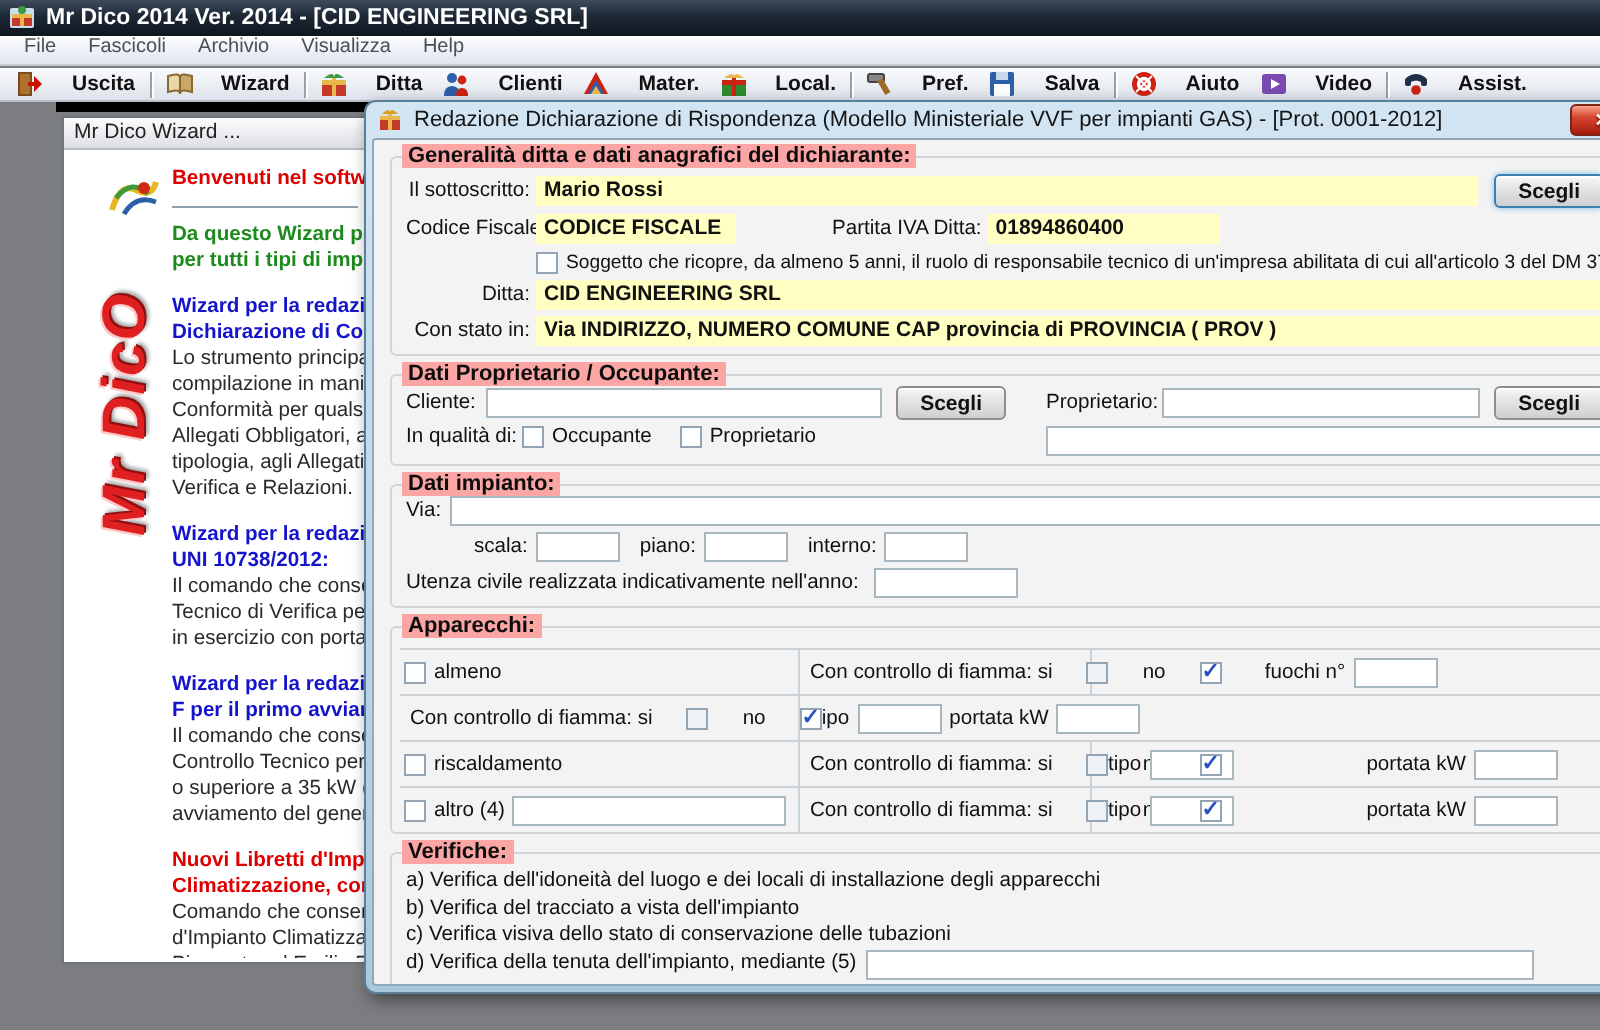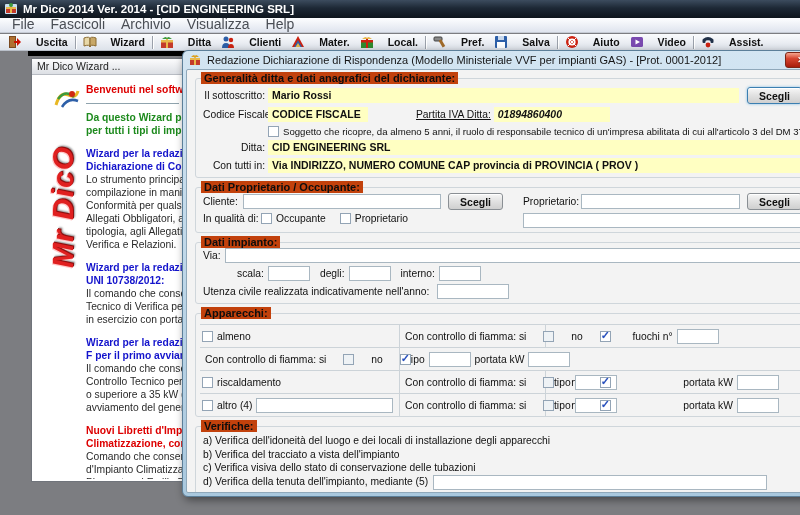--- a/index.html
+++ b/index.html
@@ -5,21 +5,21 @@
   html,body{margin:0;padding:0;}
   body{width:800px;height:515px;overflow:hidden;font-family:"Liberation Sans",sans-serif;background:#7c7d81;}
   .app{position:relative;width:800px;height:515px;}
 
   
   .titlebar{position:absolute;left:0;top:0;width:800px;height:18px;
     background:linear-gradient(#3c4c5e,#1d2835 45%,#0e151d);
     color:#fff;font-size:11.5px;font-weight:bold;display:flex;align-items:center;gap:5px;padding-left:4px;box-sizing:border-box;}
   .menubar{position:absolute;left:0;top:18px;width:800px;height:15px;
     background:linear-gradient(#fdfeff,#dfe4ee);border-bottom:1px solid #c6cbd4;
-    display:flex;align-items:flex-end;font-size:14px;color:#4a4e55;box-sizing:border-box;padding-left:4px;}
+    display:flex;align-items:flex-start;font-size:10px;color:#4a4e55;box-sizing:border-box;padding-left:4px;}
   .menu-item{padding:0 8px;}
   .toolbar{position:absolute;left:0;top:34px;width:800px;height:17px;
     background:linear-gradient(#fafbfd,#dde2ea);border-bottom:1px solid #b9bfc9;
     display:flex;align-items:center;font-size:10.5px;font-weight:bold;color:#111;box-sizing:border-box;padding-left:3px;}
   .tb-item{display:flex;align-items:center;gap:14px;padding:0 5px;height:15px;}
   .tb-ico{display:inline-flex;width:14px;height:14px;}
   .tb-ico svg{width:14px;height:14px;}
   .tb-sep{width:1px;height:13px;background:#9aa0aa;box-shadow:1px 0 0 #fff;margin:0 2px;}
 
   .client{position:absolute;left:0;top:51px;width:800px;height:446px;background:#7c7d81;border-top:5px solid #000000;box-sizing:border-box;margin-left:28px;}
@@ -50,21 +50,21 @@
     background:linear-gradient(#d3e5f2,#a9c8de);border:1px solid #5c7f99;border-radius:6px;
     box-shadow:2px 3px 8px rgba(0,0,0,.45);box-sizing:border-box;}
   .dlg-titlebar{height:18px;display:flex;align-items:center;gap:5px;padding:0 5px;font-size:11px;color:#151515;}
   .dlg-close{margin-left:auto;width:30px;height:14px;border:1px solid #7c2516;border-radius:3px;
     background:linear-gradient(#f5a58e,#d64530 40%,#a81c0c);color:#fff;font-size:9px;font-weight:bold;
     display:flex;align-items:center;justify-content:center;text-shadow:0 1px 1px #5f0d04;}
   .dlg-body{position:absolute;left:3px;right:3px;top:18px;bottom:3px;background:#f3f3f3;border:1px solid #8fa8ba;border-radius:2px;
     box-sizing:border-box;padding:8px 8px 4px 8px;overflow:hidden;}
 
   .group{position:relative;border:1px solid #cfd6db;border-radius:3px;margin:0 0 9px 0;padding:5px 7px 4px 7px;}
-  .gh{position:absolute;top:-7px;left:5px;background:#c2410c;padding:0 3px;font-size:11px;font-weight:bold;color:#0d0d0d;}
+  .gh{position:absolute;top:-7px;left:5px;background:#fca5a5;padding:0 3px;font-size:11px;font-weight:bold;color:#0d0d0d;}
 
   .row{display:flex;align-items:center;margin-bottom:3px;}
   .lab{font-size:10.3px;color:#111;white-space:nowrap;}
   .lab-r{text-align:right;}
   .w62{width:62px;flex:none;}
   .flex1{flex:1;}
   .yfield{background:#ffffc2;height:13px;line-height:13px;font-size:10.5px;font-weight:bold;color:#111;padding:1px 4px;overflow:hidden;white-space:nowrap;}
   .tfield{background:#fff;border:1px solid #a9b7c1;height:13px;box-sizing:content-box;}
   .btn{display:inline-flex;align-items:center;justify-content:center;height:17px;padding:0 11px;
     background:linear-gradient(#f7f7f7,#e3e3e3 45%,#cfcfcf);border:1px solid #8a8f94;border-radius:3px;
@@ -309,33 +309,33 @@
         <div class="group" style="padding-top:8px;">
           <div class="gh">Generalità ditta e dati anagrafici del dichiarante:</div>
           <div class="row">
             <span class="lab lab-r w62">Il sottoscritto:</span>
             <span class="yfield flex1" style="margin:0 8px 0 3px;">Mario Rossi</span>
             <button class="btn btn-primary">Scegli</button>
           </div>
           <div class="row">
             <span class="lab lab-r w62">Codice Fiscale:</span>
             <span class="yfield" style="width:92px;margin-left:3px;">CODICE FISCALE</span>
-            <span class="lab" style="margin-left:48px;text-decoration:underline;">Partita IVA Ditta:</span>
-            <span class="yfield" style="width:108px;margin-left:3px;font-style:italic;">01894860400</span>
+            <span class="lab" style="margin-left:48px;">Partita IVA Ditta:</span>
+            <span class="yfield" style="width:108px;margin-left:3px;">01894860400</span>
           </div>
           <div class="row" style="margin-left:65px;height:12px;">
             <span class="cb"></span>
             <span class="lab" style="font-size:9.6px;margin-left:4px;">Soggetto che ricopre, da almeno 5 anni, il ruolo di responsabile tecnico di un'impresa abilitata di cui all'articolo 3 del DM 37/08 (2)</span>
           </div>
           <div class="row">
             <span class="lab lab-r w62">Ditta:</span>
             <span class="yfield flex1" style="margin-left:3px;">CID ENGINEERING SRL</span>
           </div>
           <div class="row" style="margin-bottom:0;">
-            <span class="lab lab-r w62">Con tutti in:</span>
+            <span class="lab lab-r w62">Con stato in:</span>
             <span class="yfield flex1" style="margin-left:3px;">Via INDIRIZZO, NUMERO COMUNE CAP provincia di PROVINCIA  ( PROV )</span>
           </div>
         </div>
 
         <div class="group">
           <div class="gh">Dati Proprietario / Occupante:</div>
           <div class="cols">
             <div class="col-l">
               <div class="row">
                 <span class="lab" style="width:40px;">Cliente:</span>
@@ -367,21 +367,21 @@
           <div class="gh">Dati impianto:</div>
           <div class="cols">
             <div class="col-r">
               <div class="row">
                 <span class="lab" style="width:22px;">Via:</span>
                 <span class="tfield flex1"></span>
               </div>
               <div class="row" style="margin-left:34px;">
                 <span class="lab">scala:</span>
                 <span class="tfield w40" style="margin:0 10px 0 4px;"></span>
-                <span class="lab">degli:</span>
+                <span class="lab">piano:</span>
                 <span class="tfield w40" style="margin:0 10px 0 4px;"></span>
                 <span class="lab">interno:</span>
                 <span class="tfield w40" style="margin-left:4px;"></span>
               </div>
               <div class="row" style="margin-bottom:0;">
                 <span class="lab">Utenza civile realizzata indicativamente nell'anno:</span>
                 <span class="tfield" style="width:70px;margin-left:8px;"></span>
               </div>
             </div>
           </div>

